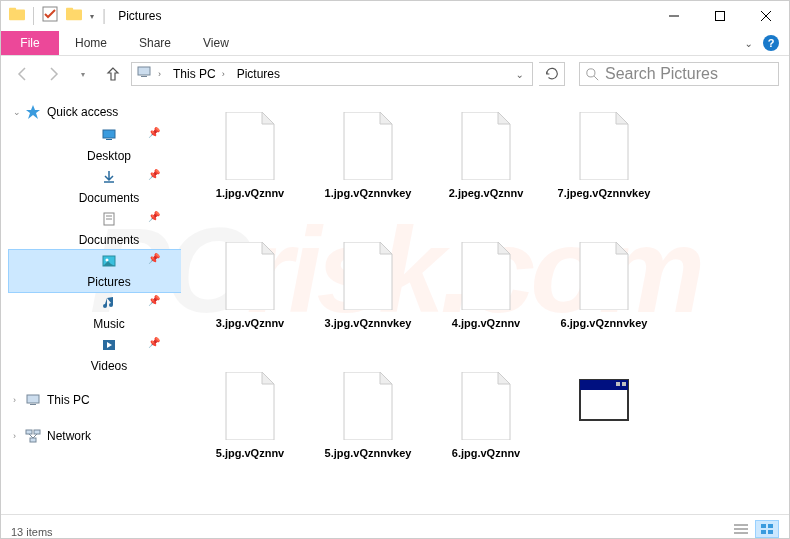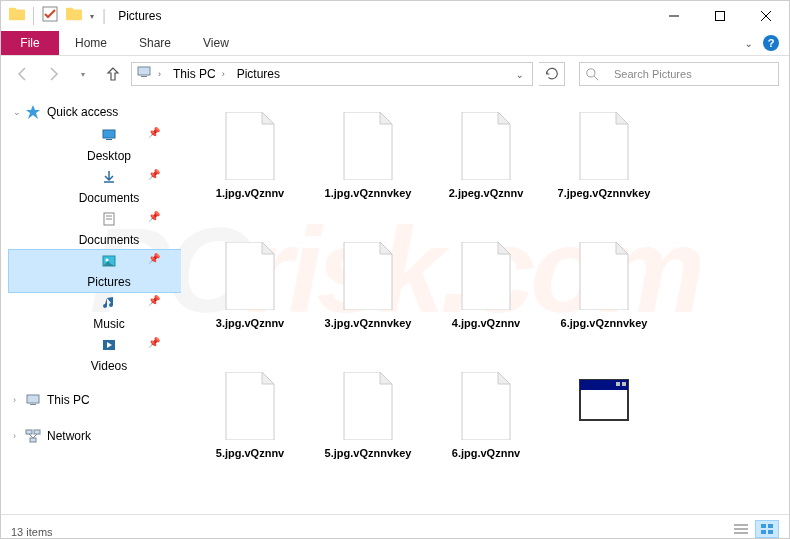--- a/index.html
+++ b/index.html
@@ -10,33 +10,33 @@
 
 .titlebar { height:30px; display:flex; align-items:center; padding:0 0 0 8px; }
 .titlebar .qat { display:flex; align-items:center; gap:8px; }
 .titlebar .qat svg { width:16px; height:16px; }
 .titlebar .title { margin-left:12px; font-size:12px; }
 .titlebar .winbtns { margin-left:auto; display:flex; }
 .titlebar .winbtn { width:46px; height:30px; display:flex; align-items:center; justify-content:center; }
 .titlebar .winbtn svg { width:10px; height:10px; }
 
 .ribbon { height:25px; display:flex; align-items:stretch; border-bottom:1px solid #e0e0e0; }
-.ribbon .file { background:#be185d; color:#fff; width:58px; display:flex; align-items:center; justify-content:center; font-size:12px; }
+.ribbon .file { background:#ec4899; color:#fff; width:58px; display:flex; align-items:center; justify-content:center; font-size:12px; }
 .ribbon .rtab { padding:0 16px; display:flex; align-items:center; font-size:12px; color:#333; }
 .ribbon .rright { margin-left:auto; display:flex; align-items:center; gap:10px; padding-right:10px; }
 .ribbon .help { width:16px; height:16px; border-radius:50%; background:#1979ca; color:#fff; font-size:11px; display:flex; align-items:center; justify-content:center; font-weight:bold; }
 
 .addrbar { height:36px; display:flex; align-items:center; padding:4px 10px; gap:6px; }
 .addrbar .navbtn { width:24px; height:24px; display:flex; align-items:center; justify-content:center; color:#888; }
 .addrbar .navbtn.enabled { color:#555; }
 .addrbar .pathbox { flex:1; border:1px solid #ccc; height:24px; display:flex; align-items:center; padding:0 4px; }
 .addrbar .pathseg { font-size:12px; padding:0 6px; display:flex; align-items:center; gap:6px; }
 .addrbar .pathseg .chev { font-size:9px; color:#666; }
 .addrbar .refresh { width:26px; height:24px; border:1px solid #ccc; border-left:none; display:flex; align-items:center; justify-content:center; }
-.addrbar .search { width:200px; border:1px solid #ccc; height:24px; margin-left:8px; display:flex; align-items:center; padding:0 6px; color:#888; font-size:11px; gap:15px; }
+.addrbar .search { width:200px; border:1px solid #ccc; height:24px; margin-left:8px; display:flex; align-items:center; padding:0 6px; color:#888; font-size:16px; gap:6px; }
 
 .content { flex:1; display:flex; overflow:hidden; position:relative; z-index:1; }
 
 .sidebar { width:180px; padding:10px 0 0 8px; font-size:12px; overflow:auto; }
 .sidebar .group { margin-bottom:14px; }
 .sidebar .grouphead { display:flex; align-items:center; gap:6px; padding:2px 4px 4px 16px; position:relative; }
 .sidebar .item { display:flex; align-items:center; gap:6px; padding:3px 4px 3px 32px; position:relative;flex-direction:column; }
 .sidebar .item.selected { background:#cce8ff; outline:1px solid #99d1ff; }
 .sidebar .pin { position:absolute; right:20px; color:#888; font-size:10px; }
 .sidebar svg { width:16px; height:16px; flex:none; }

